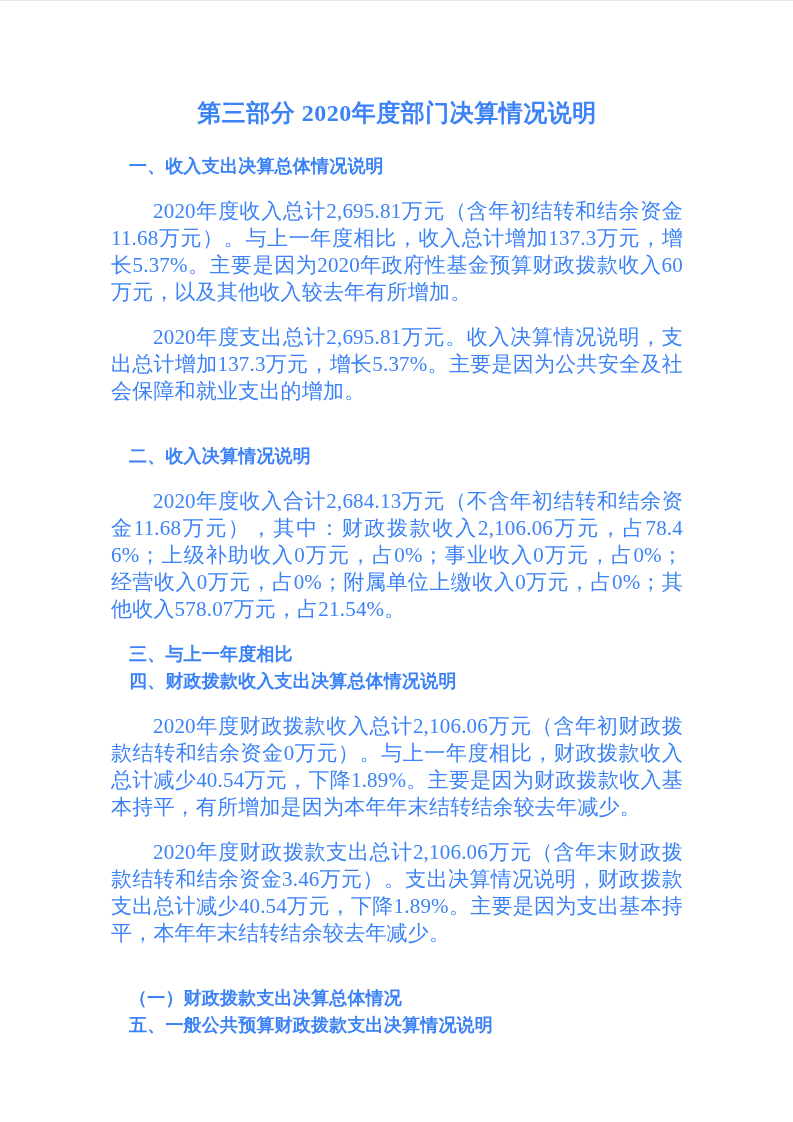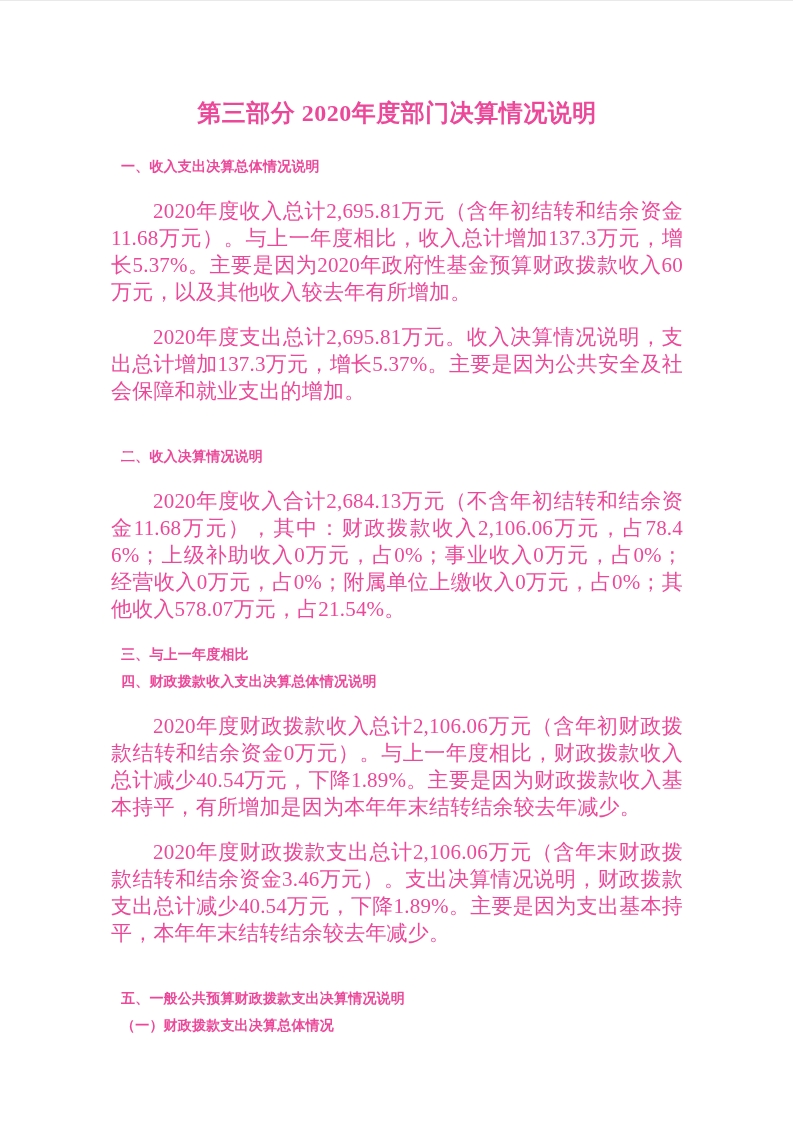--- a/index.html
+++ b/index.html
@@ -6,41 +6,41 @@
     margin: 0;
     padding: 0;
     background: #ffffff;
   }
   .page {
     position: relative;
     width: 793px;
     height: 1122px;
     margin: 0 auto;
     background: #ffffff;
-    color: #ec4899;
+    color: #3b82f6;
     box-sizing: border-box;
     padding: 97px 92px 40px 93px;
     font-family: "Liberation Serif", "DejaVu Serif", serif;
     border-top: 1px solid #e9e9e9;
     overflow: hidden;
   }
   .doc-title {
     margin: 0 0 25px 0;
     font-size: 24px;
     line-height: 30px;
     font-weight: 700;
     text-align: center;
     letter-spacing: 0.5px;
   }
   .doc-section {
     margin: 0;
   }
   .sec-heading {
     margin: 0;
-    font-size: 14px;
+    font-size: 18px;
     line-height: 27px;
     font-weight: 700;
     text-indent: 2em;
     letter-spacing: 0.2px;
   }
   .para {
     margin: 18px;
     font-size: 21px;
     line-height: 27px;
     text-indent: 2em;
@@ -79,17 +79,17 @@
 
   <section class="doc-section">
     <h2 class="sec-heading">四、财政拨款收入支出决算总体情况说明</h2>
     <p class="para">2020年度财政拨款收入总计2,106.06万元（含年初财政拨款结转和结余资金0万元）。与上一年度相比，财政拨款收入总计减少40.54万元，下降1.89%。主要是因为财政拨款收入基本持平，有所增加是因为本年年末结转结余较去年减少。</p>
     <p class="para">2020年度财政拨款支出总计2,106.06万元（含年末财政拨款结转和结余资金3.46万元）。支出决算情况说明，财政拨款支出总计减少40.54万元，下降1.89%。主要是因为支出基本持平，本年年末结转结余较去年减少。</p>
   </section>
 
   <div class="blank-gap"></div>
 
   <section class="doc-section">
+    <h2 class="sec-heading">（一）财政拨款支出决算总体情况</h2>
     <h2 class="sec-heading">五、一般公共预算财政拨款支出决算情况说明</h2>
-    <h2 class="sec-heading">（一）财政拨款支出决算总体情况</h2>
   </section>
 
 </div>
 
 </body></html>

